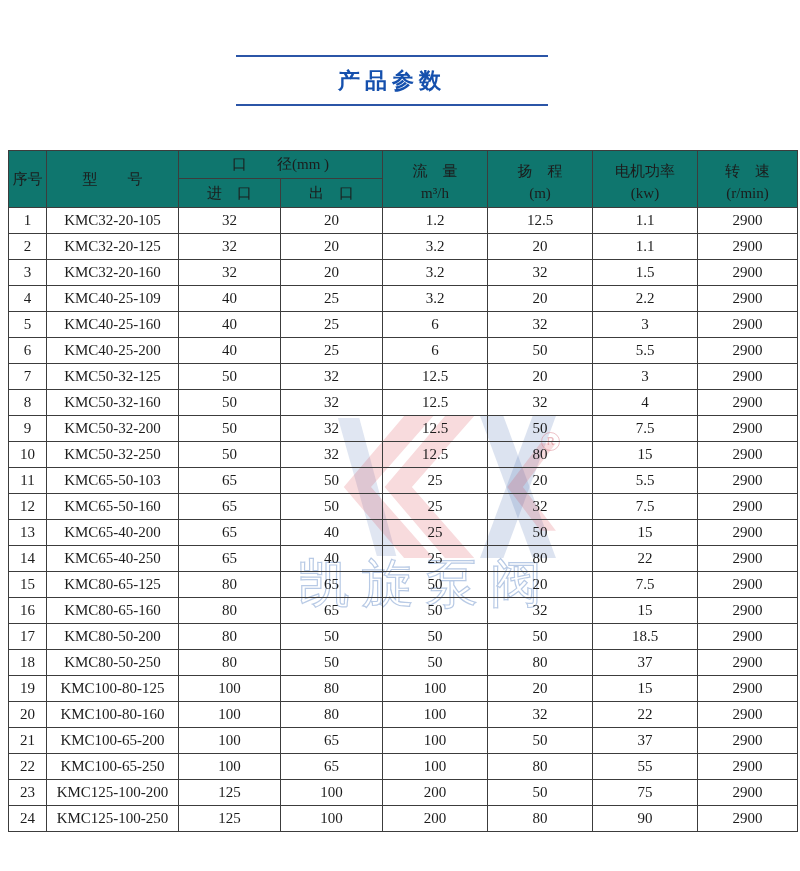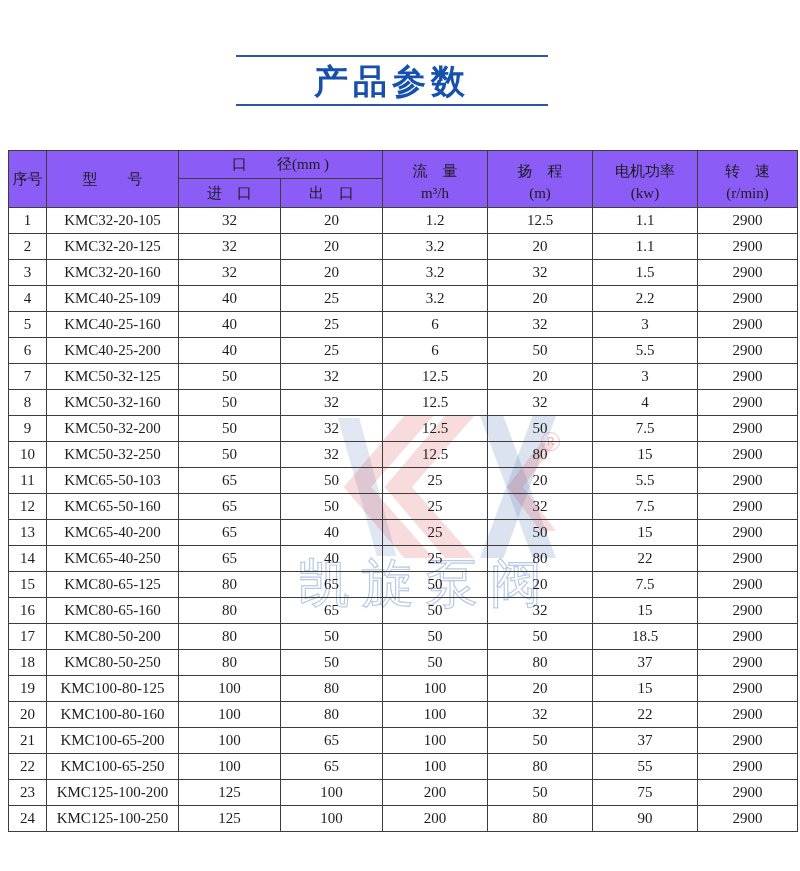--- a/index.html
+++ b/index.html
@@ -2,39 +2,39 @@
 <html><head>
 <meta charset="utf-8">
 <style>
   html,body{margin:0;padding:0;background:#ffffff;}
   #page{position:relative;width:800px;height:871px;background:#ffffff;overflow:hidden;
         font-family:"Liberation Sans",sans-serif;}
 
   
   .title-block{position:absolute;left:236px;top:55px;width:312px;text-align:center;}
   .rule{height:2px;background:#2b55a7;width:100%;}
-  .page-title{margin:5px 0 4px 0;font-size:34px;font-weight:bold;color:#1550ad;
+  .page-title{margin:5px 0 4px 0;font-size:22px;font-weight:bold;color:#1550ad;
               letter-spacing:5px;line-height:38px;font-family:"Liberation Sans",sans-serif;}
   .page-subtitle{margin-top:6px;font-size:16px;font-weight:bold;color:#1c5ab8;
                  letter-spacing:0.5px;line-height:18px;}
 
   
   .watermark{position:absolute;left:0;top:0;width:800px;height:871px;z-index:0;pointer-events:none;}
   .wm-logo{position:absolute;left:330px;top:414px;width:228px;height:146px;}
   .wm-reg{position:absolute;left:541px;top:432px;width:17px;height:17px;border:1.5px solid rgba(214,120,130,0.45);
           border-radius:50%;color:rgba(214,120,130,0.5);font-size:10px;line-height:17px;
           text-align:center;font-weight:bold;}
   .wm-text{position:absolute;left:296px;top:543px;width:260px;height:75px;}
 
   
   table.spec{position:absolute;left:8px;top:150px;width:789px;border-collapse:collapse;
              table-layout:fixed;z-index:1;background:transparent;}
   table.spec th,table.spec td{border:1px solid #3c3c3c;padding:0;text-align:center;
              vertical-align:middle;color:#1c1c1c;overflow:hidden;}
-  table.spec thead th{background:#8b5cf6;font-weight:normal;font-size:15px;
+  table.spec thead th{background:#0f766e;font-weight:normal;font-size:15px;
              font-family:"Liberation Serif","DejaVu Serif",serif;}
   table.spec thead tr.h1{height:28px;}
   table.spec thead tr.h2{height:29px;}
   table.spec tbody tr{height:26px;}
   table.spec tbody td{font-size:15px;font-family:"Liberation Serif","DejaVu Serif",serif;
              background:transparent;}
   .hdr-2line{line-height:1.45;margin-top:8px;}
 </style>
 </head>
 <body>

